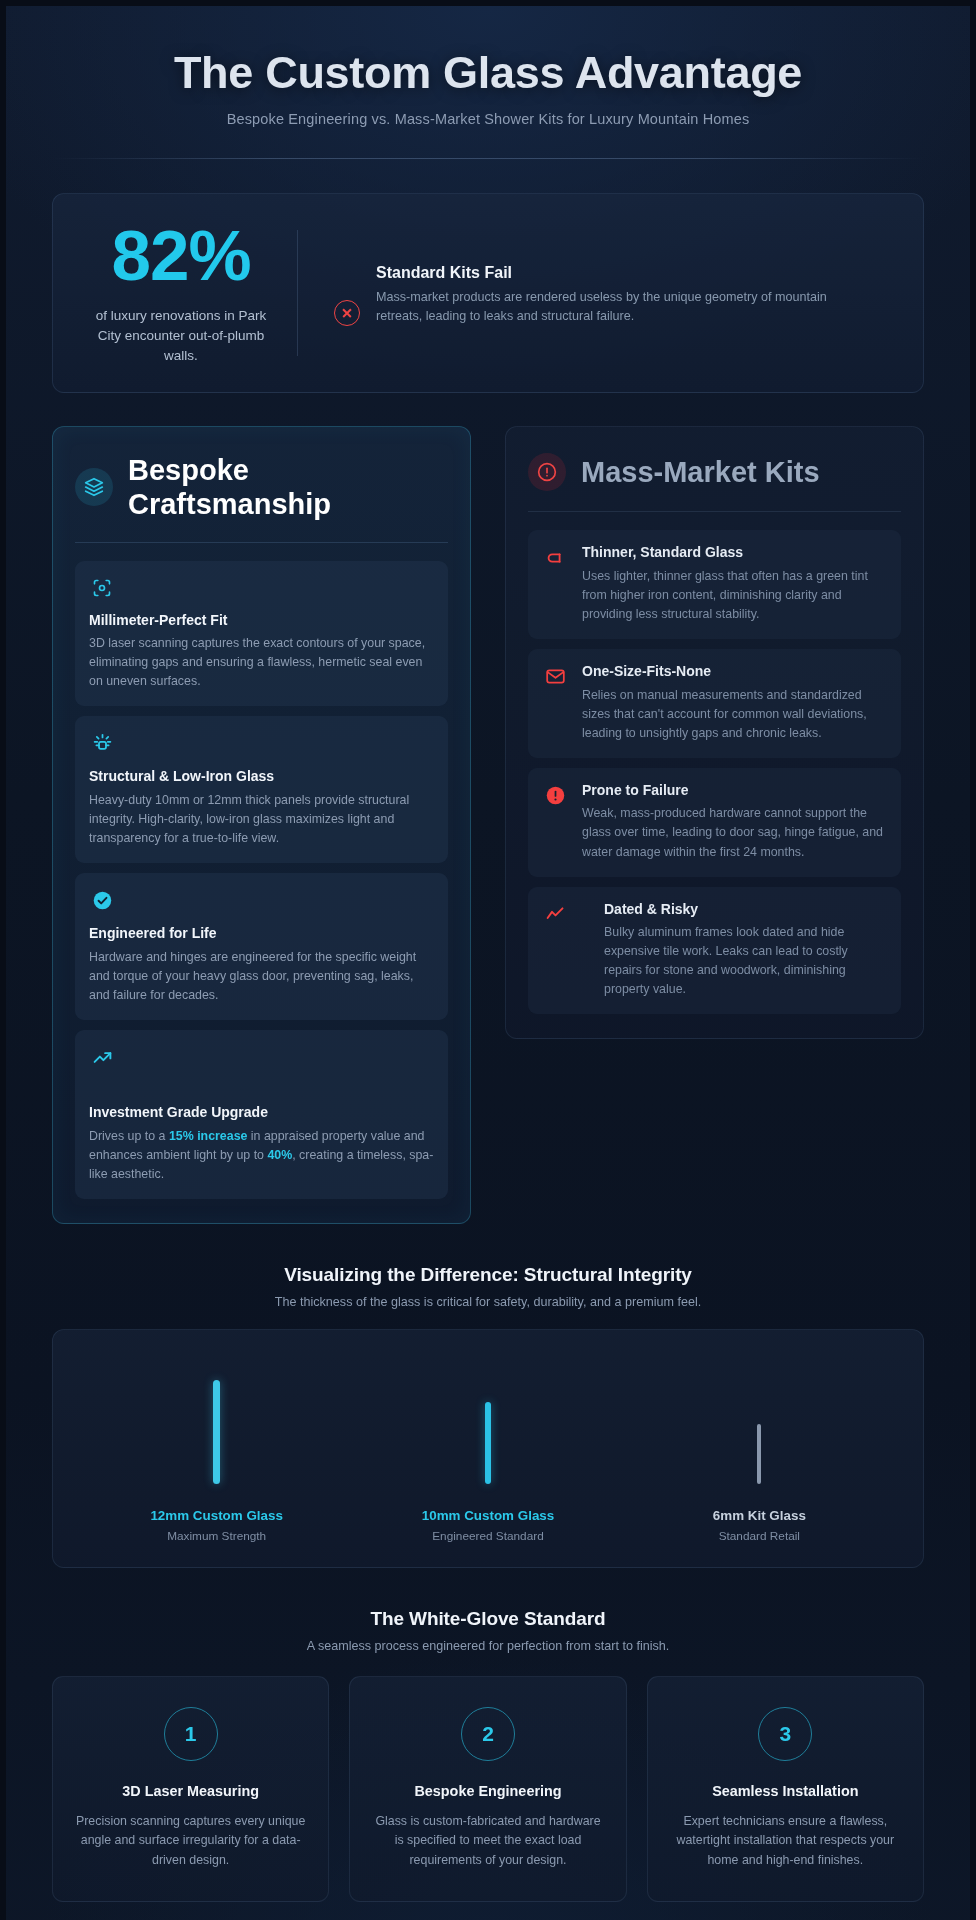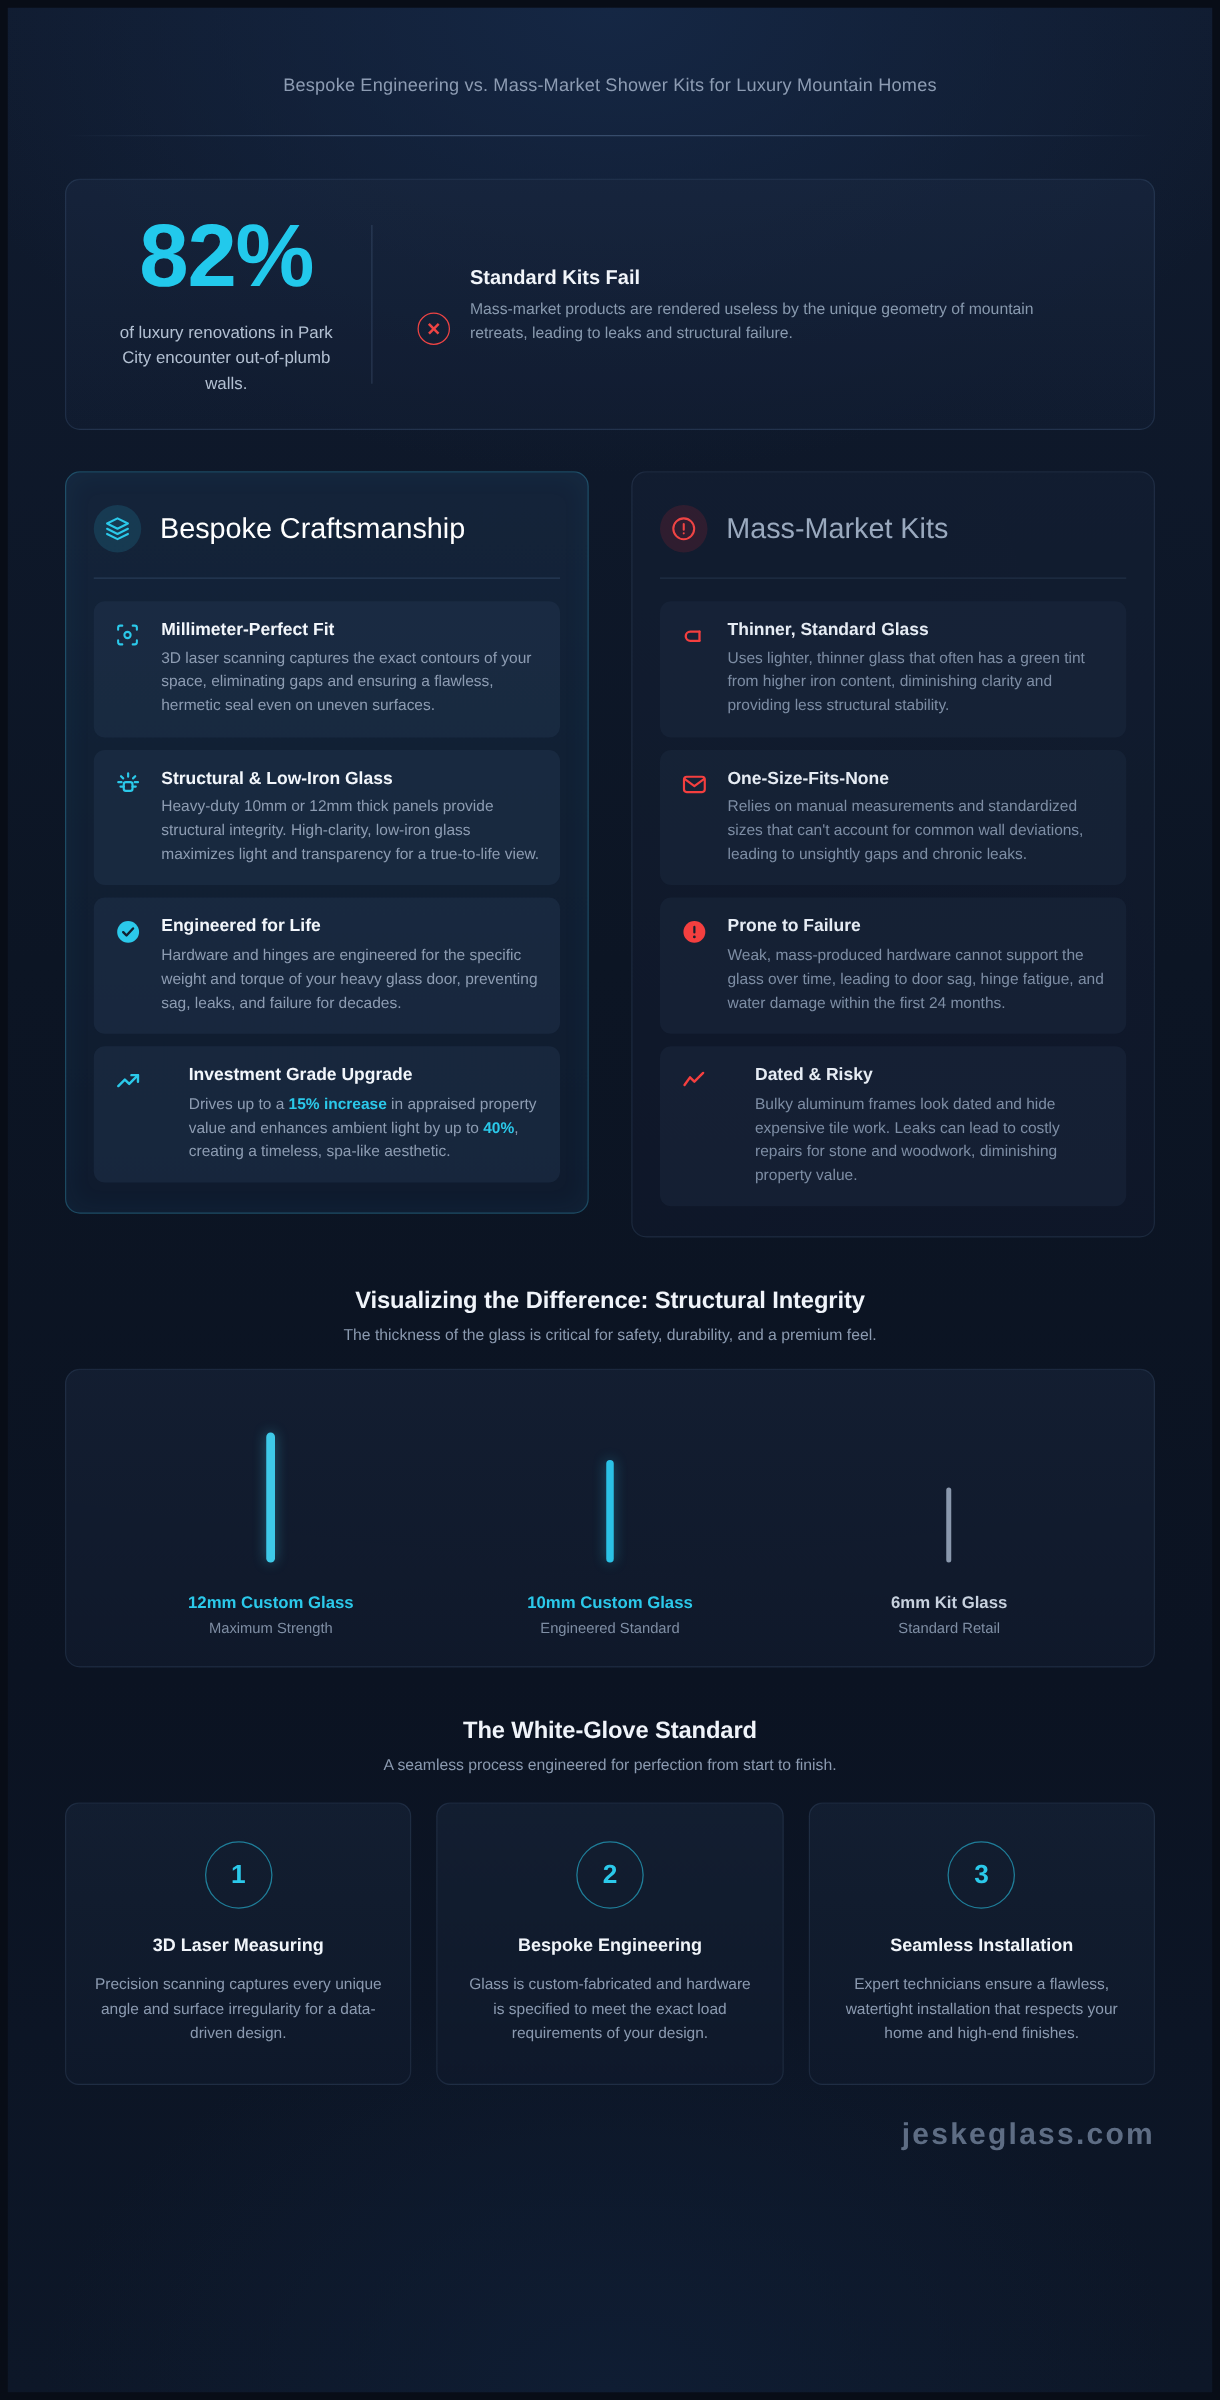--- a/index.html
+++ b/index.html
@@ -134,34 +134,34 @@
     border: 1px solid rgba(96,124,162,0.17);
     background: linear-gradient(180deg, rgba(19,30,50,0.82) 0%, rgba(15,24,42,0.82) 100%);
   }
   .col-head { display: flex; align-items: center; gap: 15px; }
   .badge {
     width: 38px; height: 38px; border-radius: 50%;
     flex: none; display: flex; align-items: center; justify-content: center;
   }
   .badge-pro { background: rgba(34,150,185,0.20); }
   .badge-con { background: rgba(190,40,50,0.18); }
-  .col-title { font-size: 23px; font-weight: 400; line-height: 1.18; }
+  .col-title { font-size: 29px; font-weight: 700; line-height: 1.18; }
   .col-pro .col-title { color: #ffffff; }
   .col-con .col-title { color: #9aa9be; }
   .col-rule { height: 1px; margin: 20px 0 18px 0; }
   .col-pro .col-rule { background: rgba(110,150,195,0.22); }
   .col-con .col-rule { background: rgba(110,140,180,0.17); }
 
   .item {
     display: flex; gap: 14px;
     padding: 14px 14px 15px 14px;
     border-radius: 9px;
     margin-bottom: 10px;
   }
-  .col-pro .item { background: rgba(36,54,82,0.42); }
+  .col-pro .item { background: rgba(36,54,82,0.42); flex-direction: column; }
   .col-con .item { background: rgba(31,44,67,0.40); }
   .item:last-child { margin-bottom: 0; gap: 36px; }
   .item-ico { width: 26px; flex: none; display: flex; justify-content: center; padding-top: 3px; }
   .item-h { font-size: 14px; font-weight: 700; color: #f2f6fb; line-height: 1.25; }
   .col-con .item-h { color: #e6ecf4; }
   .item-p { margin-top: 5px; font-size: 12.4px; line-height: 1.54; color: #8d9cb2; }
   .col-con .item-p { color: #7d8da4; }
   .hl { color: #2bc9ea; font-weight: 700; }
 
   
@@ -213,20 +213,21 @@
     padding: 26px 46px 24px 0;
   }
 </style>
 </head>
 <body>
 
 <div class="page">
   <div class="inner">
 
     <div class="header">
+      <h1>The Custom Glass Advantage</h1>
       <div class="sub">Bespoke Engineering vs. Mass-Market Shower Kits for Luxury Mountain Homes</div>
       <div class="rule"></div>
     </div>
 
     <div class="stat-panel">
       <div class="stat-left">
         <div class="stat-number">82%</div>
         <div class="stat-caption">of luxury renovations in Park City encounter out-of-plumb walls.</div>
       </div>
       <div class="stat-div"></div>

